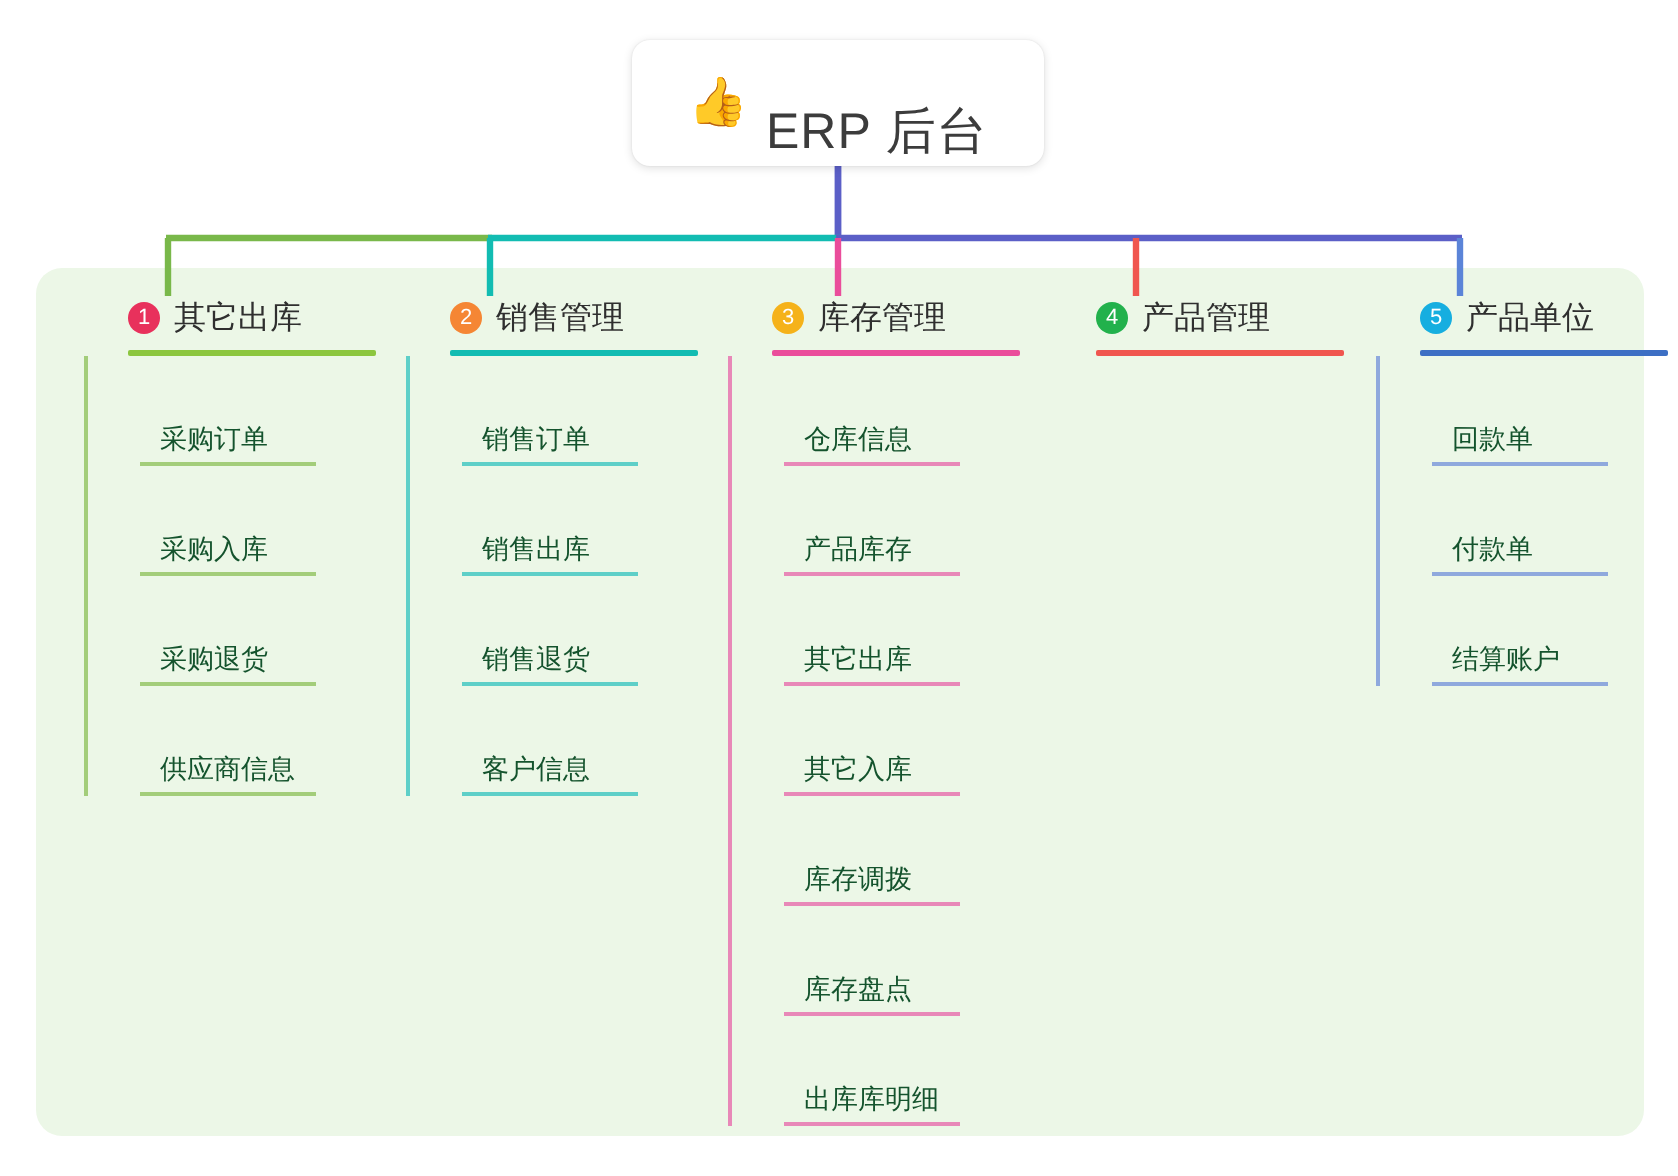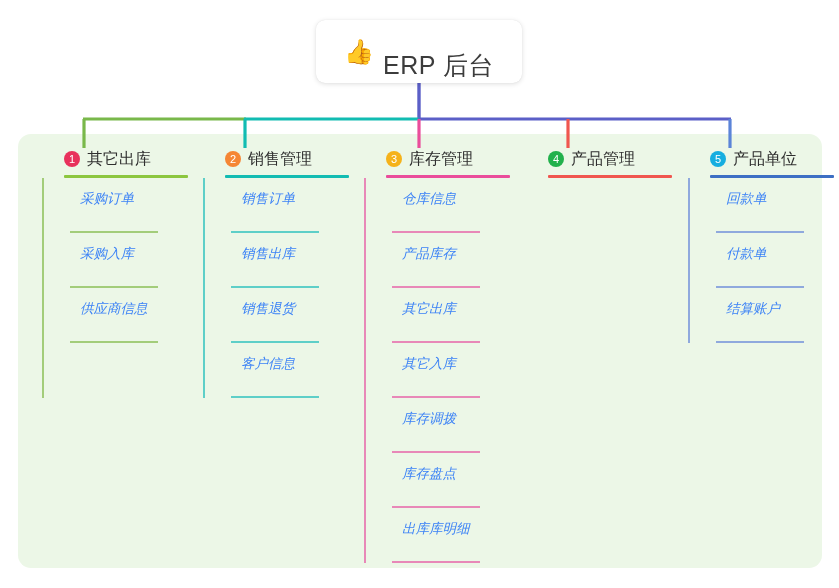--- a/index.html
+++ b/index.html
@@ -131,25 +131,24 @@
     margin-top: 0px;
     padding-left: 28px;
   }
   .leaf {
     position: relative;
     height: 55px;
   }
   .leaf-label {
     position: absolute;
     left: 10px;
-    bottom: 25px;
+    bottom: 4px;
     font-size: 13.5px;
-    color: #3b82f6;
+    color: #14532d;
     white-space: nowrap;
-    font-style: italic;
   }
   .leaf-rule {
     position: absolute;
     left: 0px;
     bottom: 0px;
     width: 88px;
     height: 1.6px;
   }
 
   
@@ -197,20 +196,24 @@
           <div class="col-trunk" style="background: rgb(163, 205, 122); height: 220px; left: 0px;"></div>
           <div class="leaf">
             <span class="leaf-label">采购订单</span>
             <div class="leaf-rule" style="background: rgb(163, 205, 122);"></div>
           </div>
           <div class="leaf">
             <span class="leaf-label">采购入库</span>
             <div class="leaf-rule" style="background: rgb(163, 205, 122);"></div>
           </div>
           <div class="leaf">
+            <span class="leaf-label">采购退货</span>
+            <div class="leaf-rule" style="background: rgb(163, 205, 122);"></div>
+          </div>
+          <div class="leaf">
             <span class="leaf-label">供应商信息</span>
             <div class="leaf-rule" style="background: rgb(163, 205, 122);"></div>
           </div>
         </div>
       </div>
       <div class="column" style="left: 203px;">
         <div class="col-head">
           <span class="badge" style="background: rgb(245, 134, 52);">2</span>
           <span class="col-title">销售管理</span>
         </div>

